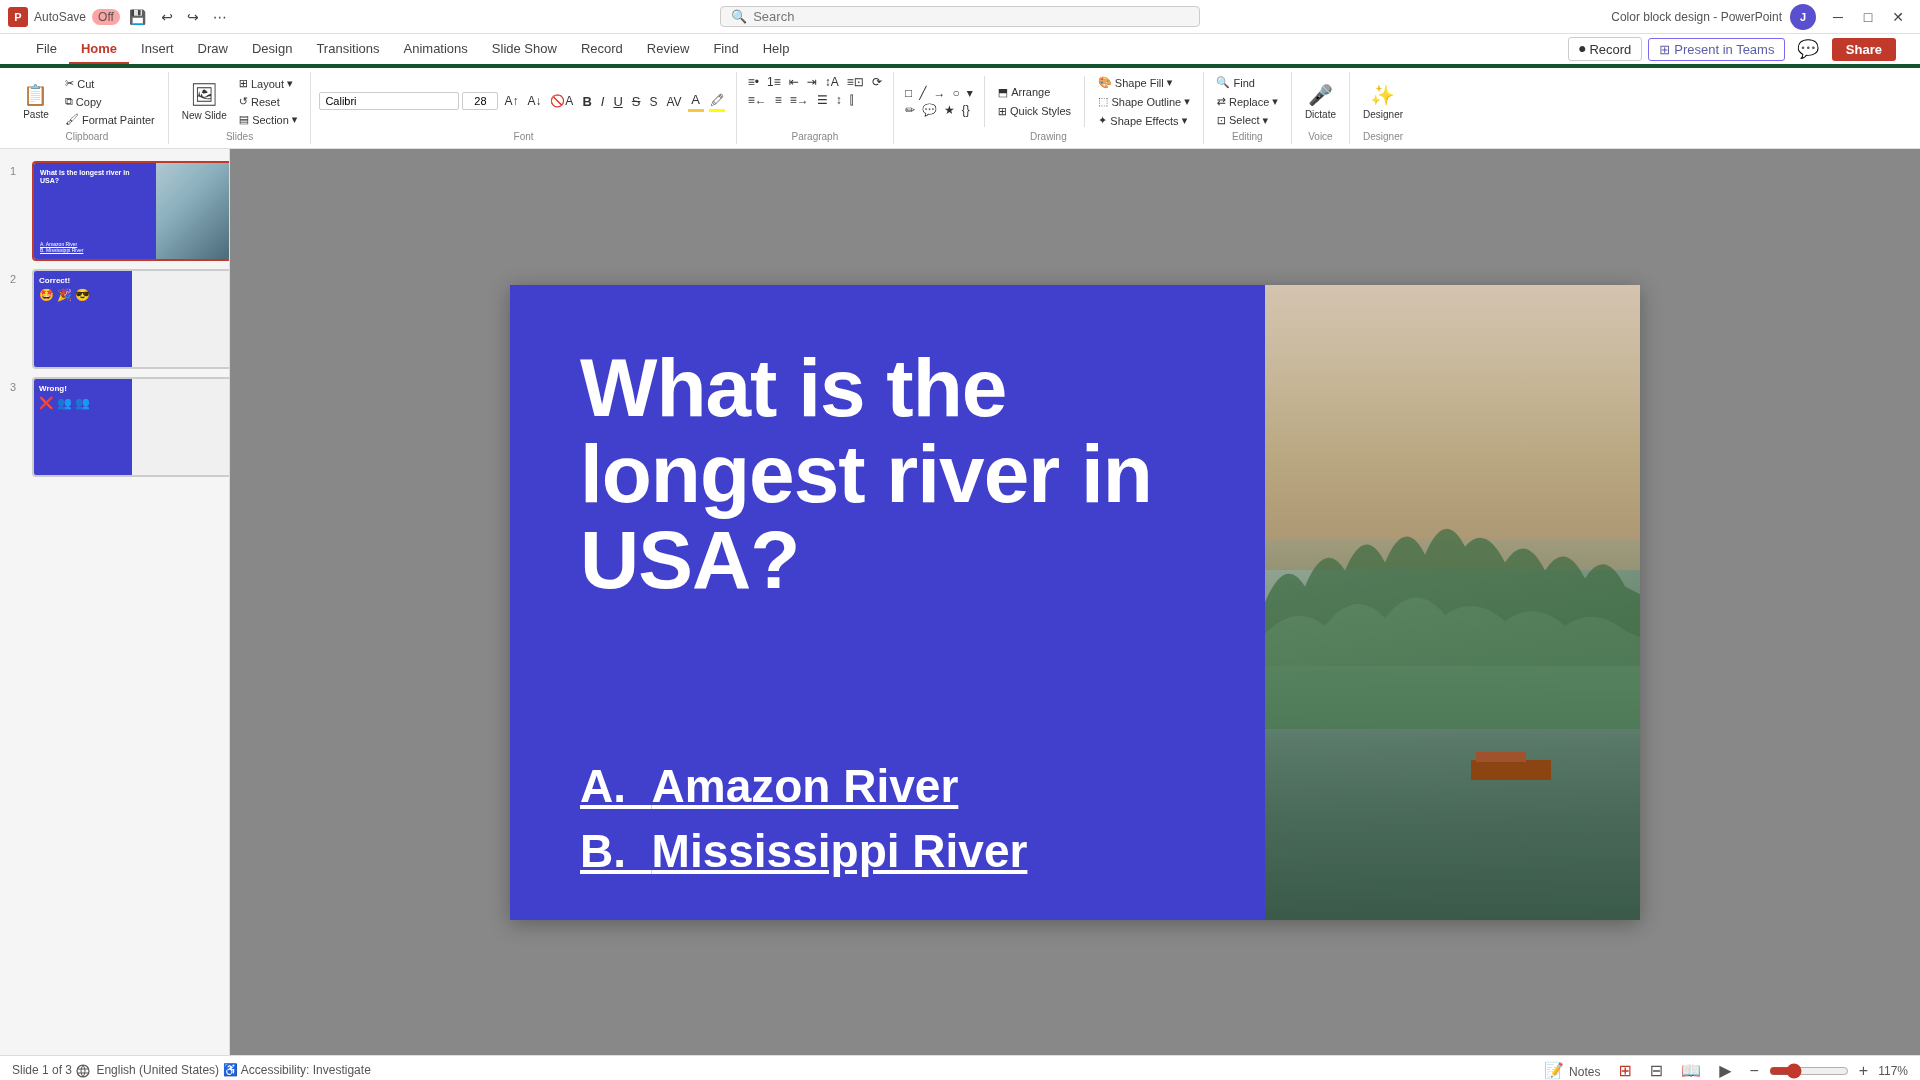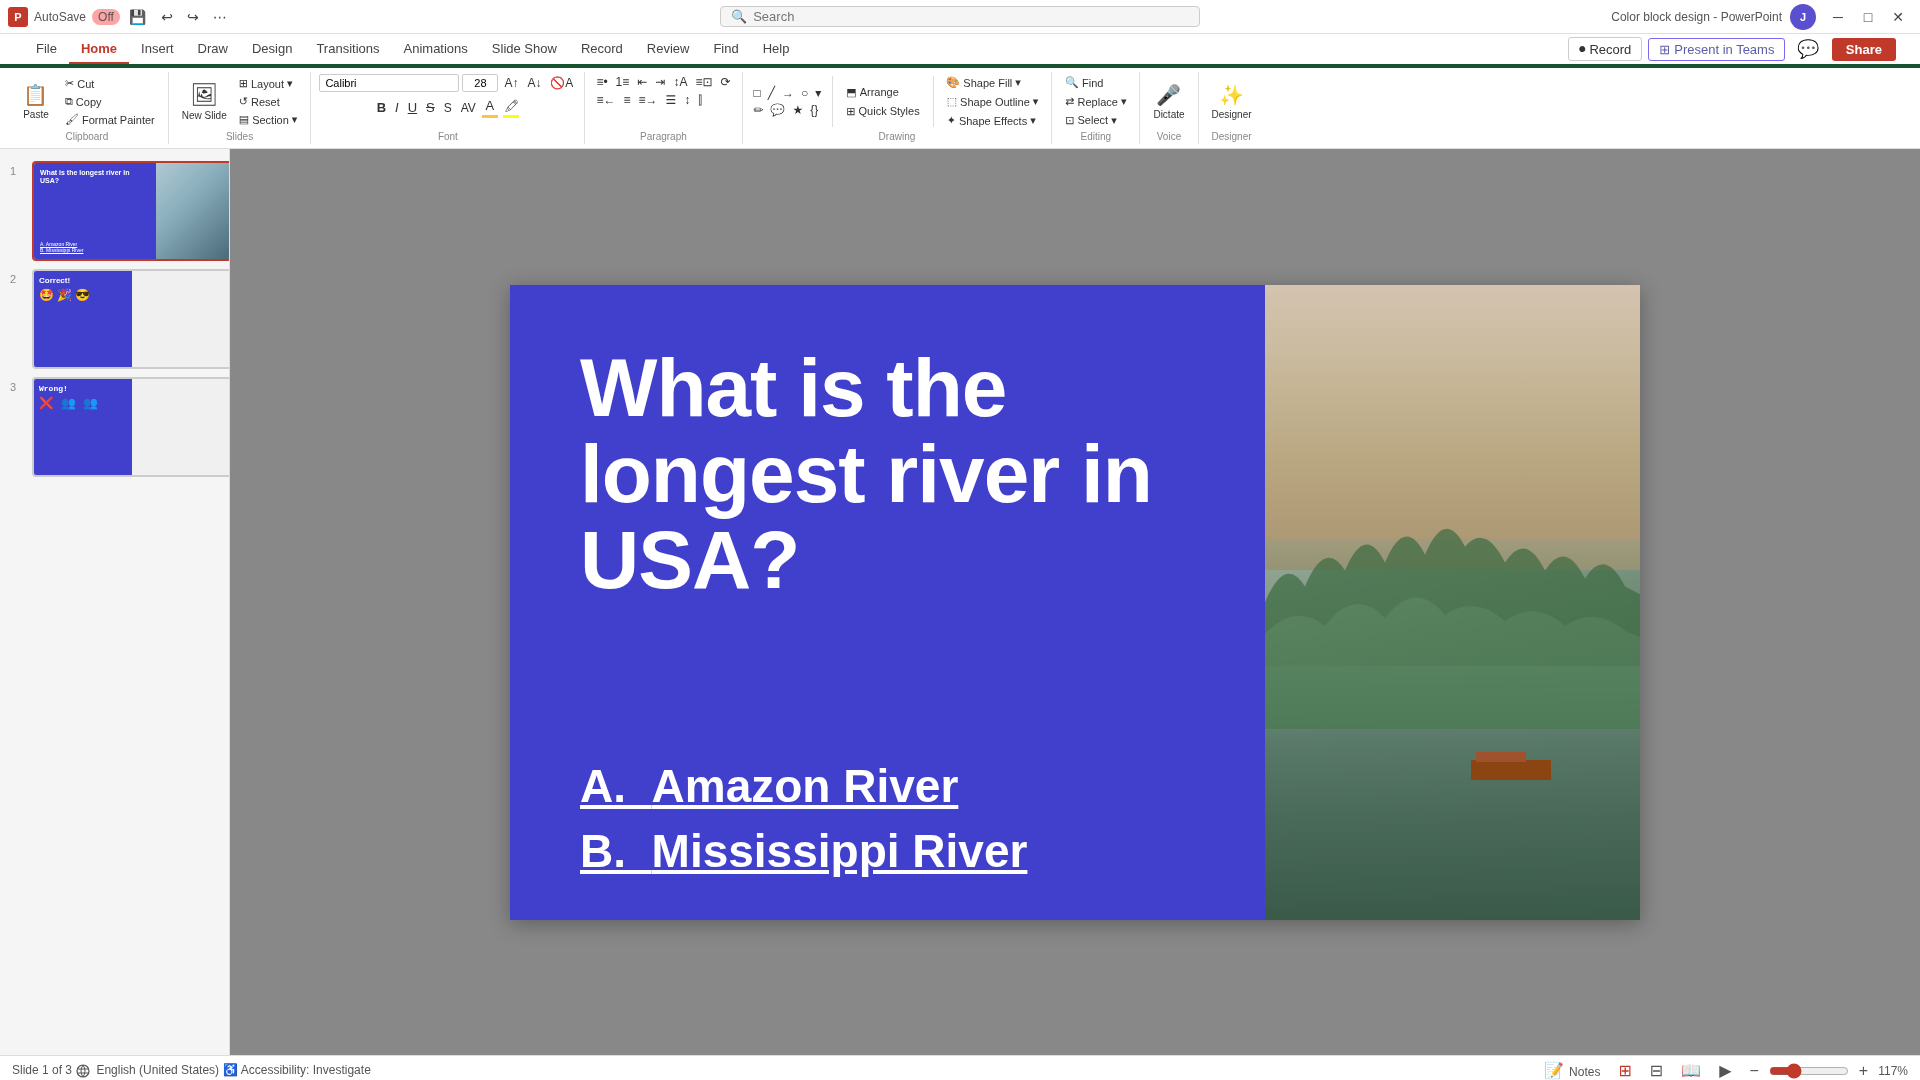--- a/index.html
+++ b/index.html
@@ -106,21 +106,21 @@
     .thumb1-answer { text-decoration: underline; }
 
     
     .thumb2-bg { width: 100%; height: 100%; display: flex; }
     .thumb2-left { background: #4040cc; width: 50%; height: 100%; padding: 5px; display: flex; flex-direction: column; gap: 3px; }
     .thumb2-right { width: 50%; height: 100%; background: #f0f0f0; }
     .thumb2-title { font-size: 8px; font-weight: bold; color: white; }
     .thumb2-emojis { font-size: 12px; }
 
     
-    .thumb3-bg { width: 100%; height: 100%; display: flex; font-family: Liberation Mono, monospace; }
+    .thumb3-bg { width: 100%; height: 100%; display: flex; }
     .thumb3-left { background: #4040cc; width: 50%; height: 100%; padding: 5px; display: flex; flex-direction: column; gap: 3px; }
     .thumb3-right { width: 50%; height: 100%; background: #f0f0f0; }
     .thumb3-title { font-size: 8px; font-weight: bold; color: white; }
     .thumb3-emojis { font-size: 12px; }
 
     
     #canvas-area {
       flex: 1; display: flex; align-items: center; justify-content: center;
       background: #888; overflow: hidden; position: relative;
     }
@@ -287,21 +287,21 @@
         <div class="ribbon-group-items-col">
           <button class="rb-btn-sm">⊞ <span>Layout</span> ▾</button>
           <button class="rb-btn-sm">↺ <span>Reset</span></button>
           <button class="rb-btn-sm">▤ <span>Section</span> ▾</button>
         </div>
       </div>
       <span class="ribbon-group-label">Slides</span>
     </div>
 
     <div class="ribbon-group" style="min-width:200px;">
-      <div style="display:flex; flex-direction:column; gap:3px; flex:1;align-items:center;">
+      <div style="display:flex; flex-direction:row; gap:3px; flex:1;">
         <div class="font-row">
           <input class="font-name-box" type="text" value="Calibri" style="">
           <input class="font-size-box" type="text" value="28" style="">
           <button class="icon-btn-xs" title="Increase font size">A↑</button>
           <button class="icon-btn-xs" title="Decrease font size">A↓</button>
           <button class="icon-btn-xs">🚫A</button>
         </div>
         <div class="font-row2">
           <button class="icon-btn-xs format-text-bold" style="font-size:13px;">B</button>
           <button class="icon-btn-xs format-text-italic" style="font-size:13px;">I</button>

